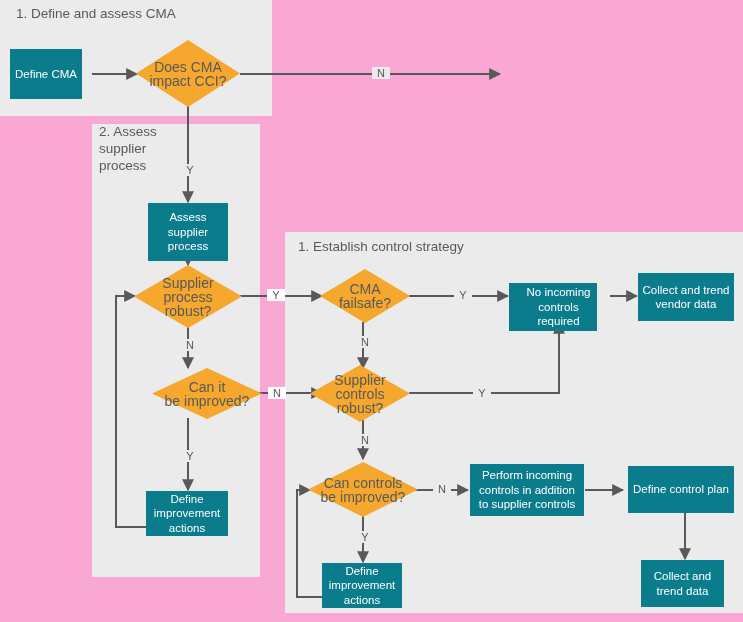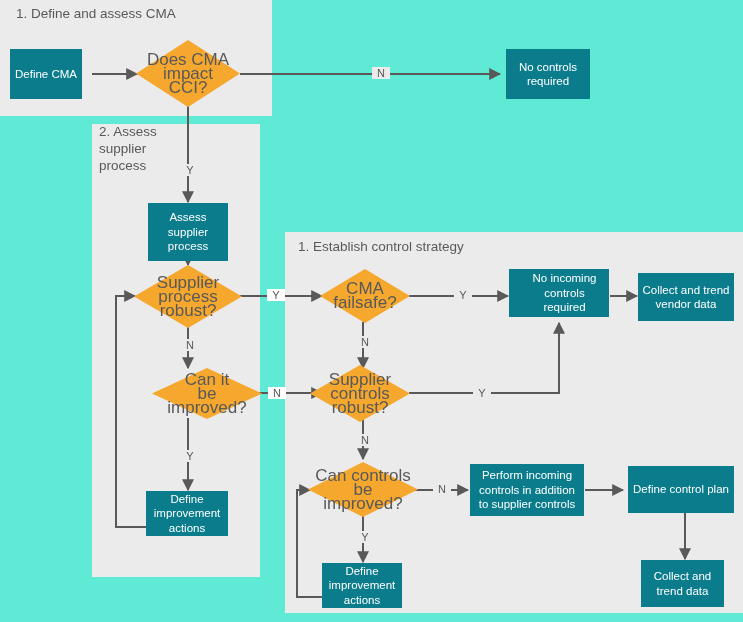--- a/index.html
+++ b/index.html
@@ -4,21 +4,21 @@
 <style>
   html, body {
     margin: 0;
     padding: 0;
     background: #ffffff;
   }
   #canvas {
     position: relative;
     width: 743px;
     height: 622px;
-    background: #5eead4;
+    background: #f9a8d4;
     font-family: "Liberation Sans", sans-serif;
     overflow: hidden;
   }
   .panel {
     position: absolute;
     background: #ebebeb;
   }
   .panel-title {
     position: absolute;
     color: #595959;
@@ -37,21 +37,21 @@
   }
   .process {
     background: #0b7c8c;
     color: #ffffff;
     font-size: 11.5px;
     line-height: 14.5px;
     padding: 2px 4px;
   }
   .decision {
     color: #595959;
-    font-size: 17px;
+    font-size: 14px;
     line-height: 14px;
     background: transparent;
   }
   .decision .dshape {
     position: absolute;
     left: 0; top: 0;
     width: 100%; height: 100%;
     background: #f5a72e;
     clip-path: polygon(50% 0%, 100% 50%, 50% 100%, 0% 50%);
   }
@@ -147,23 +147,20 @@
 
   <div class="node process" style="left:10px; top:49px; width:72px; height:50px;">
     <span>Define CMA</span>
   </div>
 
   <div class="node decision" style="left:136px; top:40px; width:104px; height:67px;">
     <span class="dshape"></span>
     <span class="dtext">Does CMA<br>impact CCI?</span>
   </div>
 
-  <div class="node process" style="left:506px; top:49px; width:84px; height:50px;">
-    <span>No controls<br>required</span>
-  </div>
 
   <div class="node process" style="left:148px; top:203px; width:80px; height:58px;">
     <span>Assess<br>supplier<br>process</span>
   </div>
 
   <div class="node decision" style="left:134px; top:265px; width:108px; height:63px;">
     <span class="dshape"></span>
     <span class="dtext">Supplier<br>process<br>robust?</span>
   </div>
 
@@ -174,21 +171,21 @@
 
   <div class="node process" style="left:146px; top:491px; width:82px; height:45px;">
     <span>Define<br>improvement<br>actions</span>
   </div>
 
   <div class="node decision" style="left:320px; top:269px; width:90px; height:54px;">
     <span class="dshape"></span>
     <span class="dtext">CMA failsafe?</span>
   </div>
 
-  <div class="node process" style="left:509px; top:269px; width:100px; height:48px;padding-left:15px;">
+  <div class="node process" style="left:509px; top:283px; width:88px; height:48px;padding-left:15px;">
     <span>No incoming<br>controls required</span>
   </div>
 
   <div class="node process" style="left:638px; top:273px; width:96px; height:48px;">
     <span>Collect and trend<br>vendor data</span>
   </div>
 
   <div class="node decision" style="left:310px; top:365px; width:100px; height:57px;">
     <span class="dshape"></span>
     <span class="dtext">Supplier<br>controls<br>robust?</span>

